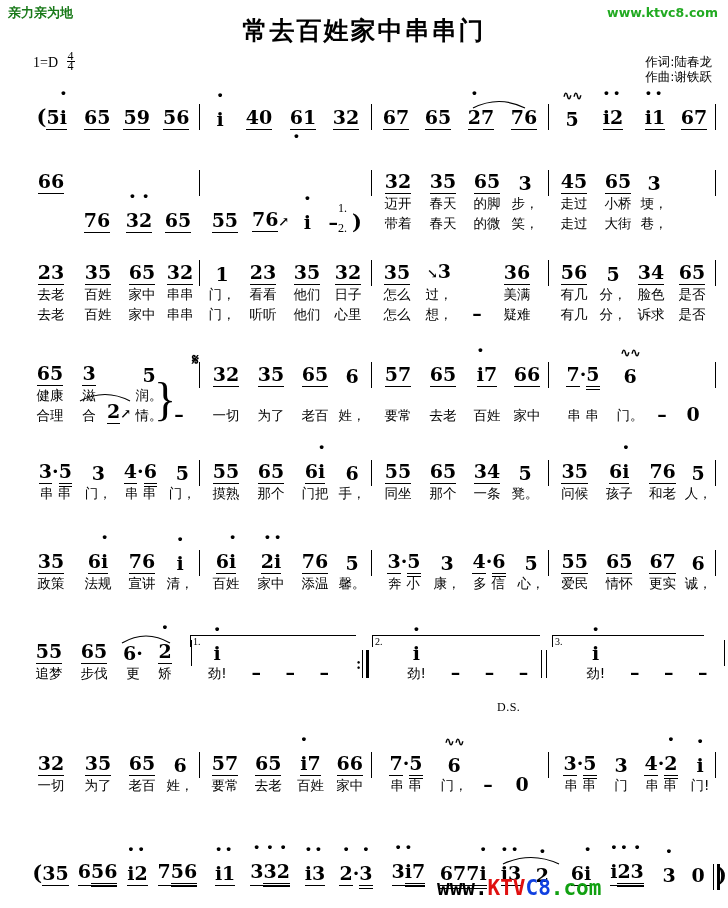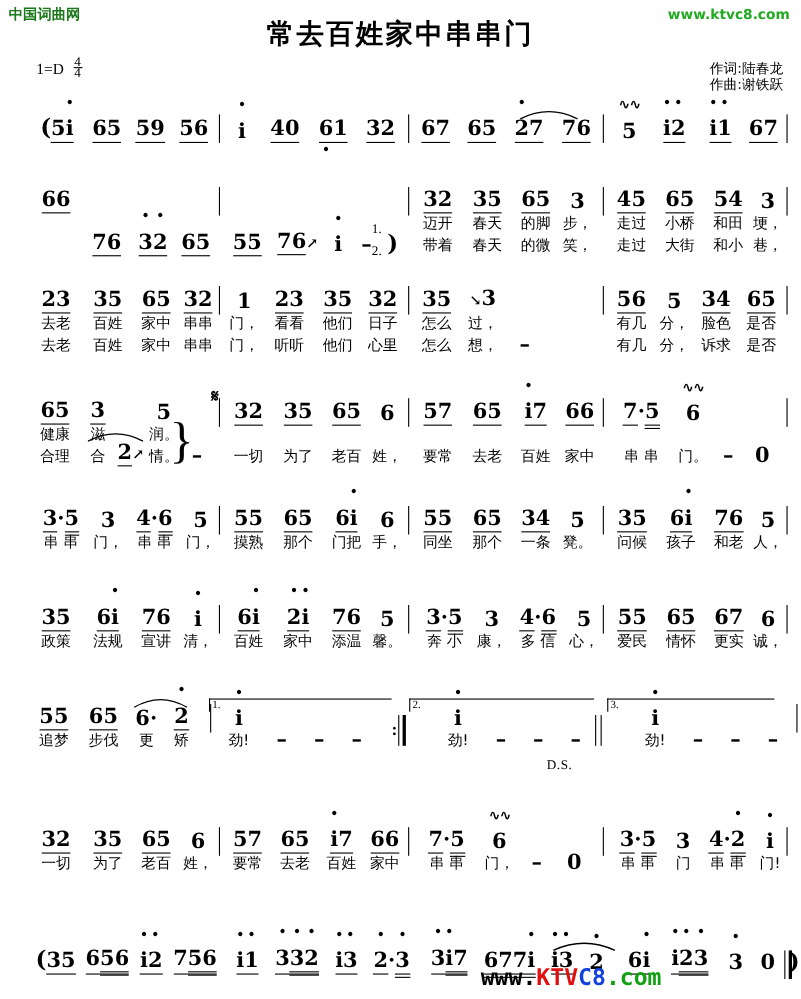--- a/index.html
+++ b/index.html
@@ -149,21 +149,21 @@
     position:absolute; left:437px; top:876px;
     font-family:"DejaVu Sans Mono","Liberation Mono",monospace;
     font-size:21px; font-weight:bold; letter-spacing:0px;
   }
   .wm .w{color:#000;} .wm .k{color:#e01010;} .wm .eight{color:#1040e0;}
   .wm .com{color:#11a011;}
 </style>
 </head>
 <body>
 
-<div class="site-tag">中国词曲网</div>
+<div class="site-tag">亲力亲为地</div>
 <div class="site-url">www.ktvc8.com</div>
 <div class="song-title">常去百姓家中串串门</div>
 <div class="credits">
   <div>作词:陆春龙</div>
   <div>作曲:谢铁跃</div>
 </div>
 
 <div class="keyblock">
   <div class="keyline">
     <span class="num1">1</span><span>=</span><span>D</span>
@@ -253,23 +253,20 @@
     </div>
     <div class="barline"></div>
 
     <div class="measure" style="width:160px">
       <div class="cell" style="width:44px"><div class="notes"><span class="n b1">45</span></div>
         <div class="lyr">走过</div>
         <div class="lyr lyr2">走过</div></div>
       <div class="cell" style="width:44px"><div class="notes"><span class="n b1">65</span></div>
         <div class="lyr">小桥</div>
         <div class="lyr lyr2">大街</div></div>
-      <div class="cell" style="width:44px"><div class="notes"><span class="n b1">54</span></div>
-        <div class="lyr">和田</div>
-        <div class="lyr lyr2">和小</div></div>
       <div class="cell" style="width:28px"><div class="notes"><span class="n">3</span></div>
         <div class="lyr">埂，</div>
         <div class="lyr lyr2">巷，</div></div>
     </div>
     <div class="barline"></div>
   </div>
   <div class="versenums" style="left:338px; top:28px">
     <div>1.</div>
     <div>2.</div>
   </div>
@@ -311,20 +308,23 @@
     <div class="barline"></div>
 
     <div class="measure" style="width:170px">
       <div class="cell" style="width:44px"><div class="notes"><span class="n b1">35</span></div>
         <div class="lyr">怎么</div>
         <div class="lyr lyr2">怎么</div></div>
       <div class="cell" style="width:40px"><div class="notes"><span style="font-size:13px">↘</span><span class="n">3</span></div>
         <div class="lyr">过，</div>
         <div class="lyr lyr2">想，</div></div>
       <div class="cell" style="width:36px"><div class="notes dash">–</div></div>
+      <div class="cell" style="width:44px"><div class="notes"><span class="n b1">36</span></div>
+        <div class="lyr">美满</div>
+        <div class="lyr lyr2">疑难</div></div>
     </div>
     <div class="barline"></div>
 
     <div class="measure" style="width:160px">
       <div class="cell" style="width:44px"><div class="notes"><span class="n b1">56</span></div>
         <div class="lyr">有几</div>
         <div class="lyr lyr2">有几</div></div>
       <div class="cell" style="width:34px"><div class="notes"><span class="n">5</span></div>
         <div class="lyr">分，</div>
         <div class="lyr lyr2">分，</div></div>
@@ -518,21 +518,21 @@
   <div class="volta" style="left:552px; top:-5px; width:152px">
     <span class="vlab">3.</span>
   </div>
 
   <div class="repeat-dots" style="left:356px; top:20px">:</div>
   <div class="thinbar" style="left:362px; top:10px; height:28px"></div>
   <div class="thickbar" style="left:366px; top:10px; height:28px"></div>
 
   <div class="thinbar" style="left:541px; top:10px; height:28px"></div>
   <div class="thinbar" style="left:546px; top:10px; height:28px"></div>
-  <div class="ds" style="left:497px; top:48px">D.S.</div>
+  <div class="ds" style="left:497px; top:60px">D.S.</div>
 
   <div class="measures" style="margin-left:26px">
     <div class="measure" style="width:162px">
       <div class="cell" style="width:46px"><div class="notes"><span class="n b1">55</span></div>
         <div class="lyr">追梦</div></div>
       <div class="cell" style="width:44px"><div class="notes"><span class="n b1">65</span></div>
         <div class="lyr">步伐</div></div>
       <div class="cell" style="width:34px"><div class="notes"><span class="n">6</span><span class="dot">·</span></div>
         <div class="lyr">更</div>
         <div class="slur" style="left:6px;top:-10px">

